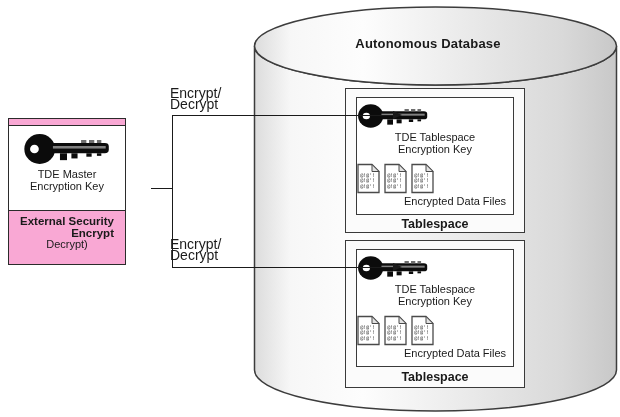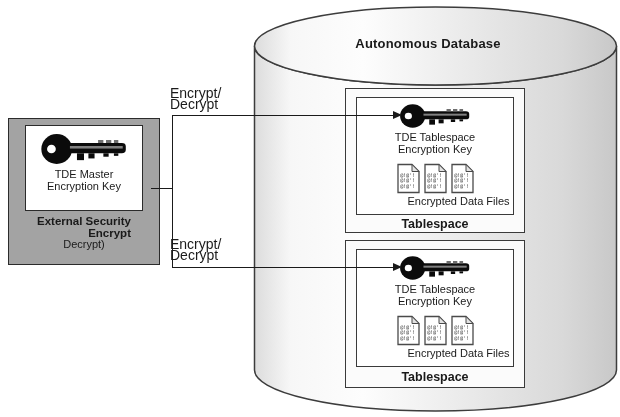--- a/index.html
+++ b/index.html
@@ -26,35 +26,35 @@
     left:345px; width:180px;
     background:#fbfbfb; border:1.2px solid #3a3a3a;
     display:flex; flex-direction:column; align-items:center;
     z-index:2;
   }
   .ts1 { top:88px;  height:145px; }
   .ts2 { top:240px; height:148px; }
   .ts-inner {
     margin-top:8px; width:158px; height:118px;
     background:#ffffff; border:1.2px solid #3a3a3a;
-    display:flex; flex-direction:column; align-items:center;
+    display:flex; flex-direction:column; 
     padding-top:4px;
   }
   .key-label { font-size:11px; line-height:11.5px; text-align:center; margin-top:2px; }
   .files-row { display:flex; gap:4px; margin-top:8px; }
   .files-label { font-size:11px; line-height:11.5px; margin-top:2px; white-space:nowrap;padding-left:47px; }
   .ts-title {
     flex:1; display:flex; align-items:center; justify-content:center;
     font-size:12.5px; font-weight:bold;text-align:center;
   }
 
   
   .module {
-    left:8px; top:118px; width:152px; height:147px;
-    background:#a3a3a3; border:1.5px solid #2b2b2b;
+    left:8px; top:118px; width:118px; height:147px;
+    background:#f9a8d4; border:1.5px solid #2b2b2b;
     display:flex; flex-direction:column; align-items:center;
     z-index:2;
   }
   .module-inner {
     margin-top:6px; width:118px; height:86px;
     background:#ffffff; border:1.2px solid #2b2b2b;
     display:flex; flex-direction:column; align-items:center;
     padding-top:5px;
   }
   .module-title { margin-top:5px; font-size:11.5px; font-weight:bold; line-height:11.5px; text-align:right; }

